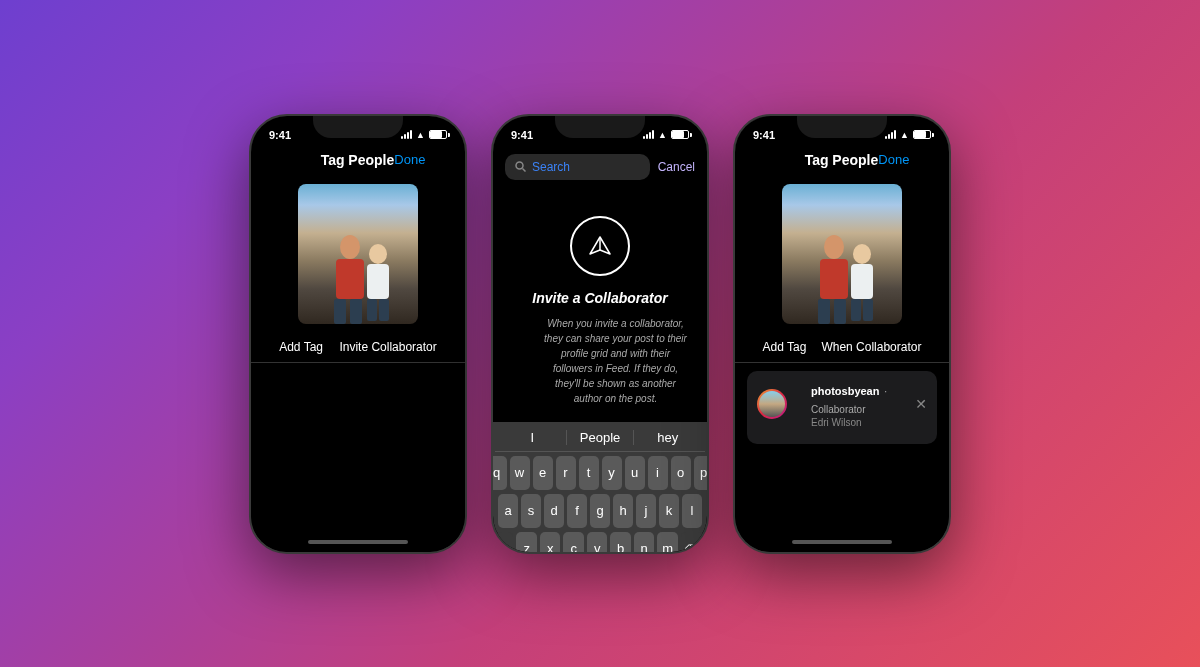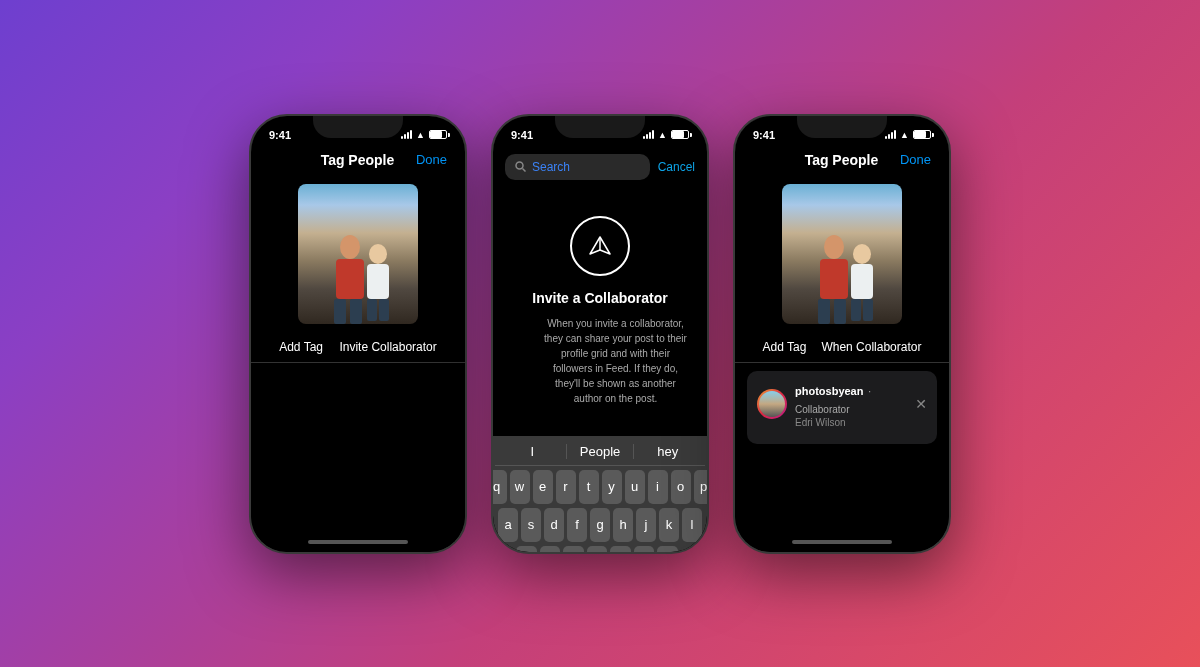--- a/index.html
+++ b/index.html
@@ -123,21 +123,21 @@
     .battery-fill {
       width: 75%;
       height: 100%;
       background: #fff;
       border-radius: 1px;
     }
 
     
     .nav-bar {
       display: flex;
-      justify-content: space-between;
+      justify-content: center;
       align-items: center;
       padding: 4px 18px 8px;
       flex-shrink: 0;
     }
 
     .nav-title {
       font-size: 14px;
       font-weight: 600;
       color: #fff;
       text-align: center;
@@ -180,22 +180,23 @@
       height: 1px;
       background: #333;
       margin: 0 0;
     }
 
     
     .collab-icon-area {
       display: flex;
       flex-direction: column;
       align-items: center;
-      padding: 30px 20px 30px;
+      padding: 30px 20px 16px;
       flex: 1;
+      font-style: italic;
     }
 
     .send-icon-circle {
       width: 60px;
       height: 60px;
       border: 2px solid #fff;
       border-radius: 50%;
       display: flex;
       align-items: center;
       justify-content: center;
@@ -241,21 +242,21 @@
       flex-shrink: 0;
     }
 
     .search-placeholder {
       font-size: 12px;
       color: #3b82f6;
     }
 
     .cancel-btn {
       font-size: 12px;
-      color: #0ea5e9;
+      color: #c4b5fd;
       white-space: nowrap;
     }
 
     
     .keyboard {
       background: #3a3a3a;
       flex-shrink: 0;
       padding: 4px 2px 6px;
     }
 
@@ -334,21 +335,21 @@
       background: #1c1c1e;
       margin: 8px 12px;
       border-radius: 10px;
       padding: 10px 10px;
       position: relative;
     }
 
     .collab-card-header {
       display: flex;
       align-items: center;
-      gap: 8px;
+      gap: 24px;
       margin-bottom: 6px;
     }
 
     .collab-avatar {
       width: 30px;
       height: 30px;
       border-radius: 50%;
       background: linear-gradient(135deg, #f09433 0%, #e6683c 25%, #dc2743 50%, #cc2366 75%, #bc1888 100%);
       flex-shrink: 0;
       overflow: hidden;

